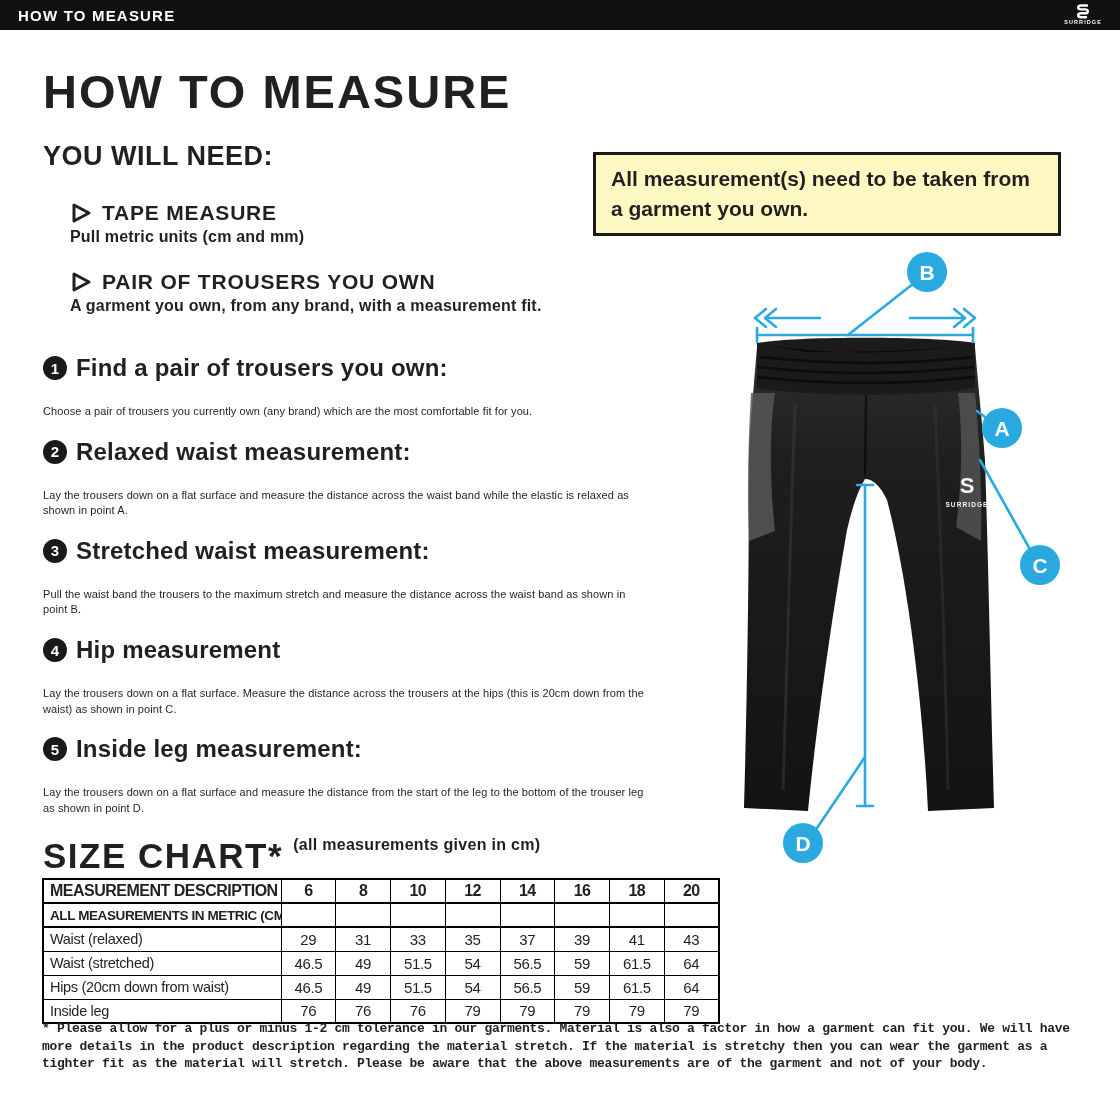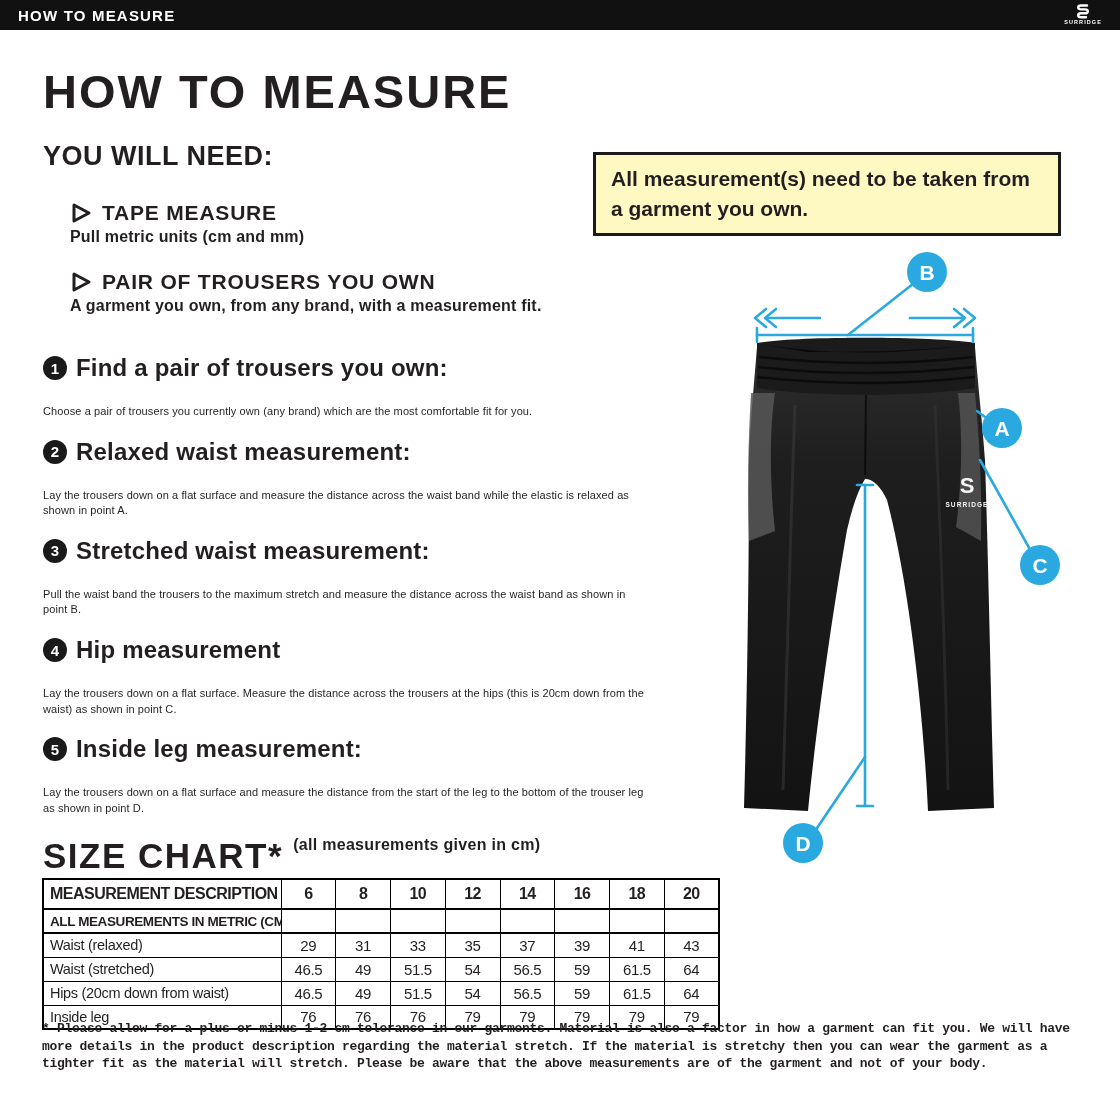--- a/index.html
+++ b/index.html
@@ -69,21 +69,21 @@
     position:absolute;left:42px;top:878px;width:676px;
     border-collapse:collapse;table-layout:fixed;
     border:2px solid #000;
     font-family:"Liberation Sans","DejaVu Sans",sans-serif;
   }
   table.size-table col.c-desc{width:238px;}
   table.size-table col.c-size{width:54.75px;}
   table.size-table th,table.size-table td{
     border:1px solid #000;overflow:hidden;white-space:nowrap;
   }
-  table.size-table th{height:30px;font-size:16px;font-weight:700;letter-spacing:-0.5px;margin-left:8px;}
+  table.size-table th{height:24px;font-size:16px;font-weight:700;letter-spacing:-0.5px;margin-left:8px;}
   table.size-table th.desc{text-align:left;padding-left:6px;}
   table.size-table td{height:24px;font-size:15px;text-align:center;letter-spacing:-0.3px;}
   table.size-table td.desc{text-align:left;padding-left:6px;font-size:14.5px;}
   table.size-table td.metric{font-weight:700;font-size:13.5px;letter-spacing:-0.4px;}
   table.size-table tr.head-row{border-bottom:2px solid #000;}
   table.size-table tr.metric-row{border-bottom:2px solid #000;}
   
   .footnote{
     position:absolute;left:42px;top:1020px;width:1048px;
     font-size:13px;font-weight:700;line-height:1.36;letter-spacing:-0.3px;font-family:Liberation Mono, monospace;

